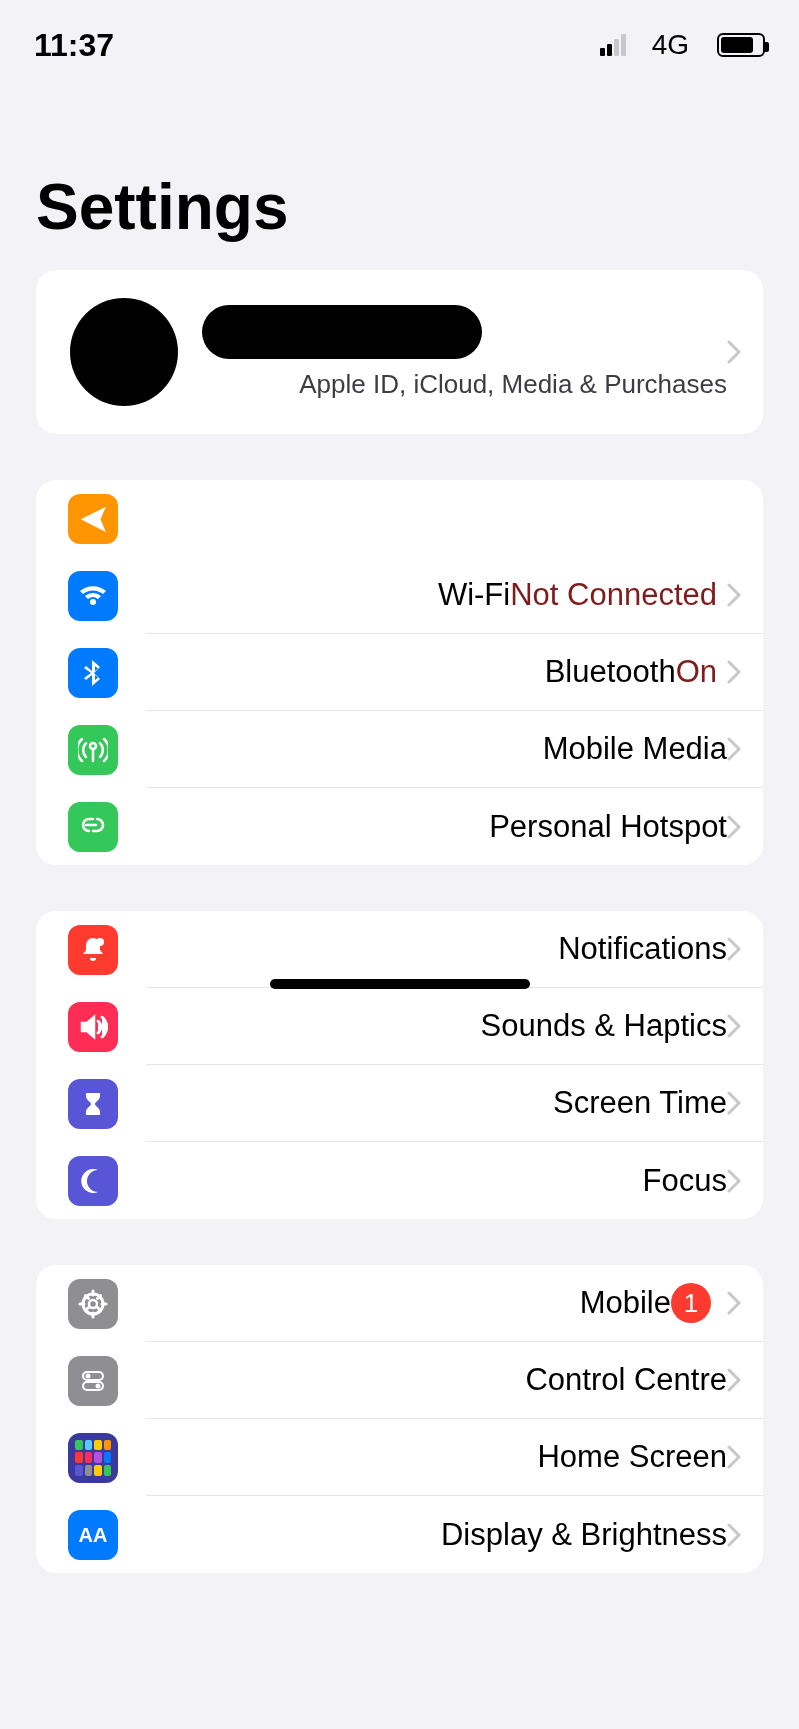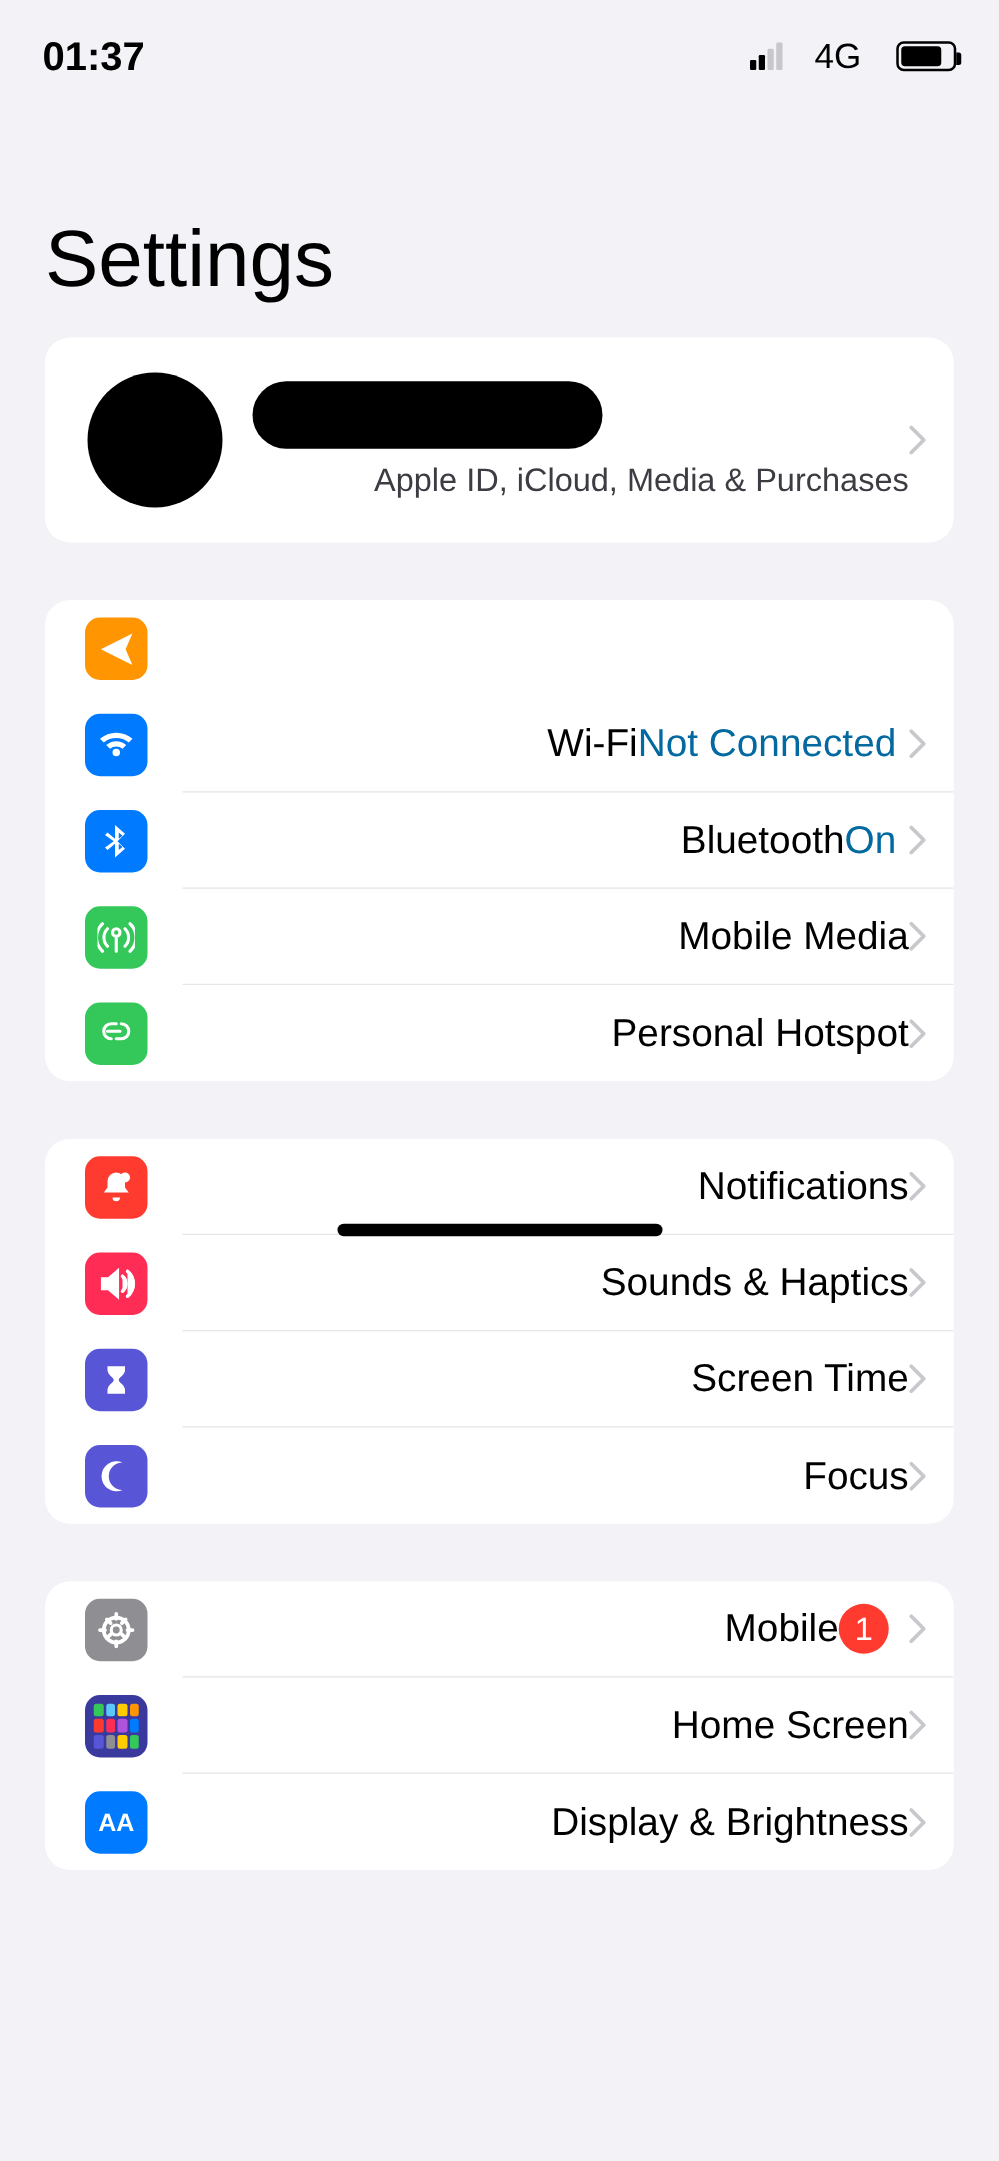--- a/index.html
+++ b/index.html
@@ -49,21 +49,21 @@
     position: relative; margin-left: 6px;
     display: flex; align-items: center; padding: 2px;
   }
   .battery::after {
     content: ""; position: absolute; right: -6px; top: 7px;
     width: 4px; height: 10px; background: #000; border-radius: 0 2px 2px 0;
   }
   .battery-fill { background: #000; height: 100%; border-radius: 3px; }
   .page-title {
     font-size: 64px;
-    font-weight: 400;
+    font-weight: 700;
     padding: 80px 18px 26px 36px;
   }
   .section {
     background: #fff;
     margin: 0 36px 46px 36px;
     border-radius: 20px;
     overflow: hidden;
     text-align: right;
   }
   .profile-row {
@@ -110,21 +110,21 @@
   .icon-box {
     width: 50px; height: 50px;
     border-radius: 12px;
     display: flex; align-items: center; justify-content: center;
     margin-right: 28px;
     flex-shrink: 0;
     color: #fff;
   }
   .icon-box svg { width: 30px; height: 30px; }
   .row-label { font-size: 31px; flex: 1; }
-  .row-value { font-size: 31px; color: #0369a1; margin-right: 10px; }
+  .row-value { font-size: 31px; color: #7f1d1d; margin-right: 10px; }
   .badge {
     background: #ff3b30; color: #fff;
     width: 40px; height: 40px; border-radius: 20px;
     display: flex; align-items: center; justify-content: center;
     font-size: 26px; font-weight: 500; margin-right: 16px;
   }
   .switch {
     width: 86px; height: 50px;
     background: #e9e9ea; border-radius: 25px;
     position: relative;
@@ -157,21 +157,21 @@
     width: 100%; height: 100%;
     display: grid; grid-template-columns: repeat(4,1fr); grid-template-rows: repeat(3,1fr);
     gap: 2px;
   }
   .home-grid span { border-radius: 2px; }
 </style>
 </head>
 <body>
 
 <div class="status-bar">
-  <div class="status-time">01:37</div>
+  <div class="status-time">11:37</div>
   <div class="status-right">
     <div class="signal-bars">
       <span class="sb1 on"></span>
         <span class="sb2 on"></span>
         <span class="sb3"></span>
         <span class="sb4"></span>
     </div>
     <span class="net-label">4G</span>
     <div class="battery">
       <div class="battery-fill" style="width: 80%;"></div>
@@ -317,20 +317,33 @@
     <div class="section">
       <div class="row">
         <div class="icon-box c-gray">
           <svg viewBox="0 0 30 30">
             <use href="#gear-icon"></use>
           </svg>
         </div>
         <div class="row-body">
           <span class="row-label">Mobile</span>
           <span class="badge">1</span>
+          <span class="chev"><svg width="14" height="24" viewBox="0 0 14 24">
+              <path d="M2 2l10 10L2 22" stroke="currentColor" stroke-width="3" fill="none" stroke-linecap="round" stroke-linejoin="round"></path>
+            </svg></span>
+        </div>
+      </div>
+      <div class="row">
+        <div class="icon-box c-gray">
+          <svg viewBox="0 0 30 30">
+            <use href="#switches-icon"></use>
+          </svg>
+        </div>
+        <div class="row-body">
+          <span class="row-label">Control Centre</span>
           <span class="chev"><svg width="14" height="24" viewBox="0 0 14 24">
               <path d="M2 2l10 10L2 22" stroke="currentColor" stroke-width="3" fill="none" stroke-linecap="round" stroke-linejoin="round"></path>
             </svg></span>
         </div>
       </div>
       <div class="row">
         <div class="icon-box c-home">
           <div class="home-grid">
             <span style="background:#34c759"></span>
             <span style="background:#5ac8fa"></span>

